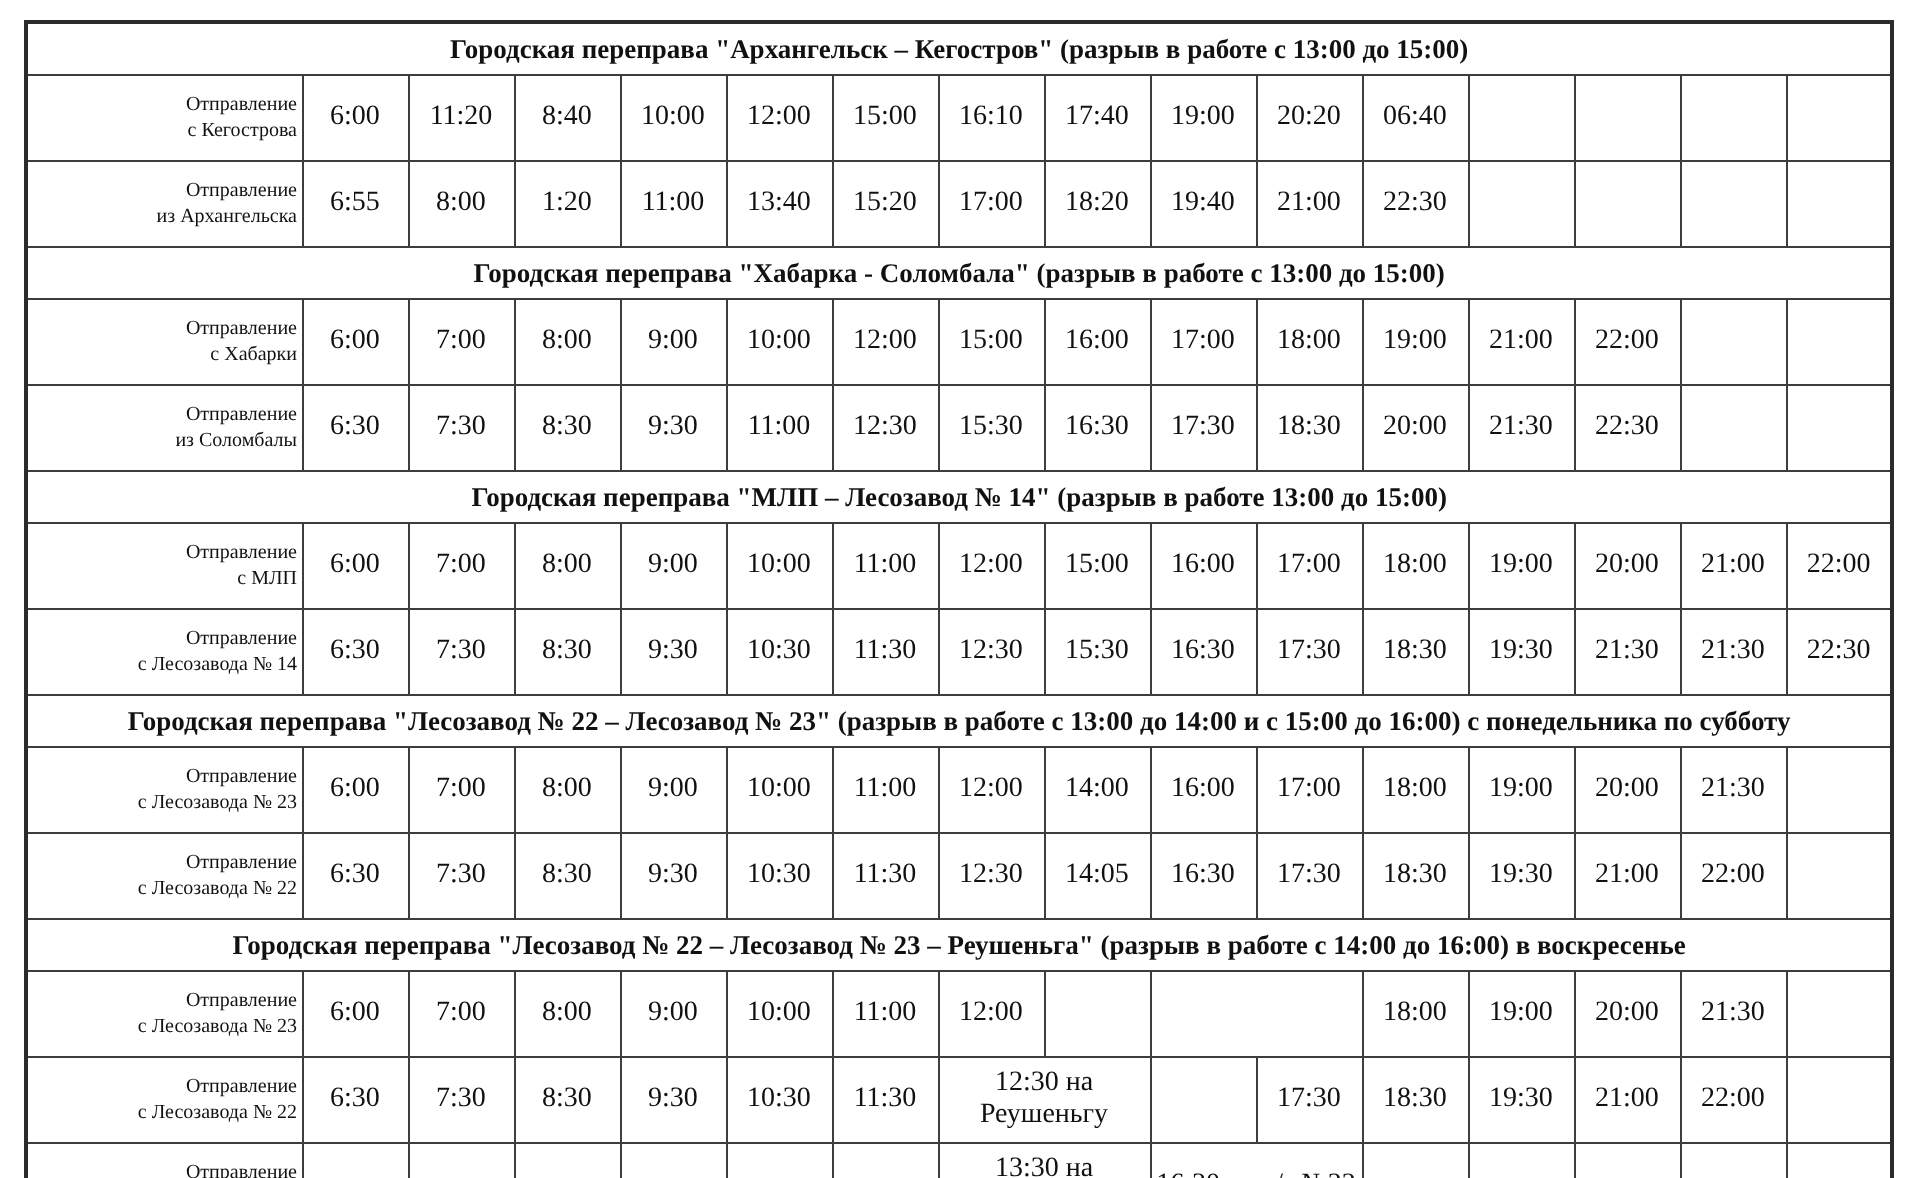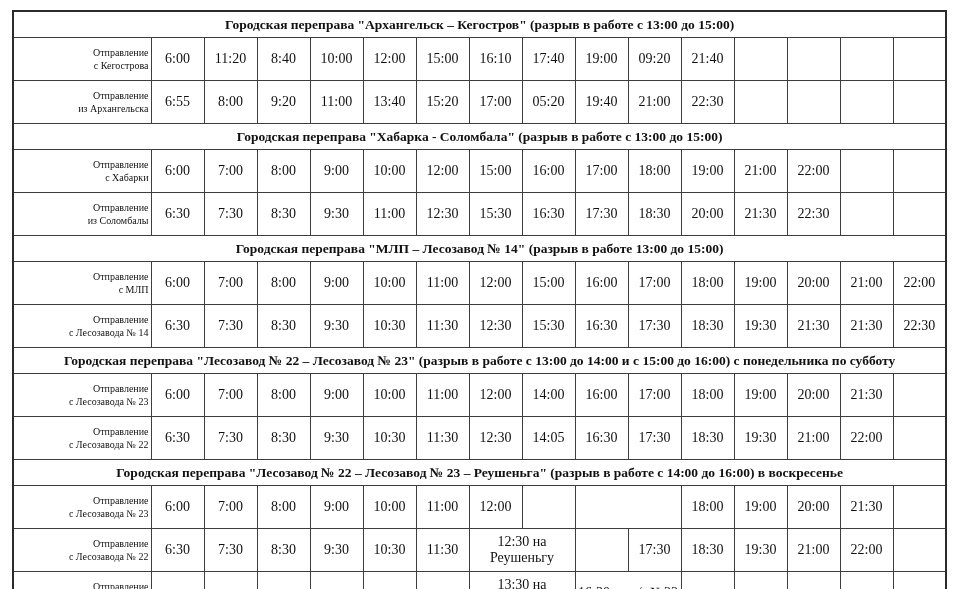--- a/index.html
+++ b/index.html
@@ -86,38 +86,38 @@
 с Кегострова</td>
           <td class="time-cell">6:00</td>
           <td class="time-cell">11:20</td>
           <td class="time-cell">8:40</td>
           <td class="time-cell">10:00</td>
           <td class="time-cell">12:00</td>
           <td class="time-cell">15:00</td>
           <td class="time-cell">16:10</td>
           <td class="time-cell">17:40</td>
           <td class="time-cell">19:00</td>
-          <td class="time-cell">09:20</td>
-          <td class="time-cell">21:40</td>
+          <td class="time-cell">20:20</td>
+          <td class="time-cell">06:40</td>
           <td class="empty-cell"></td>
           <td class="empty-cell"></td>
           <td class="empty-cell"></td>
           <td class="empty-cell"></td>
         </tr>
         <tr>
           <td class="label-cell">Отправление
 из Архангельска</td>
           <td class="time-cell">6:55</td>
           <td class="time-cell">8:00</td>
-          <td class="time-cell">9:20</td>
+          <td class="time-cell">1:20</td>
           <td class="time-cell">11:00</td>
           <td class="time-cell">13:40</td>
           <td class="time-cell">15:20</td>
           <td class="time-cell">17:00</td>
-          <td class="time-cell">05:20</td>
+          <td class="time-cell">18:20</td>
           <td class="time-cell">19:40</td>
           <td class="time-cell">21:00</td>
           <td class="time-cell">22:30</td>
           <td class="empty-cell"></td>
           <td class="empty-cell"></td>
           <td class="empty-cell"></td>
           <td class="empty-cell"></td>
         </tr>
         <tr>
           <td colspan="16" class="section-title">Городская переправа "Хабарка - Соломбала" (разрыв в работе с 13:00 до 15:00)</td>

